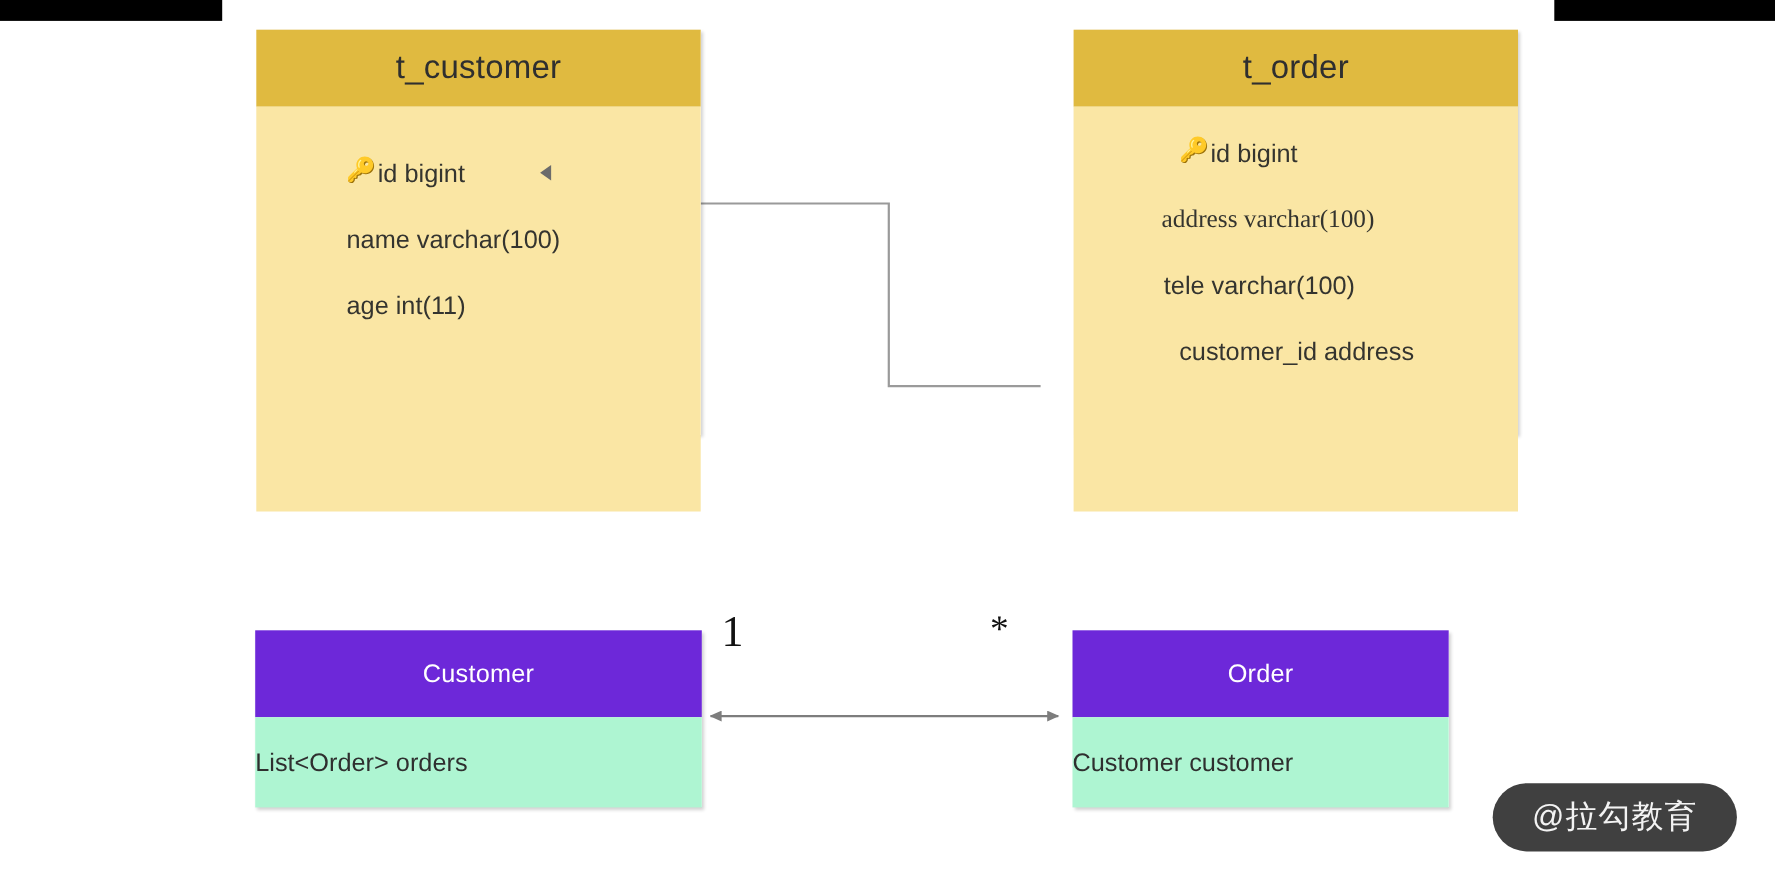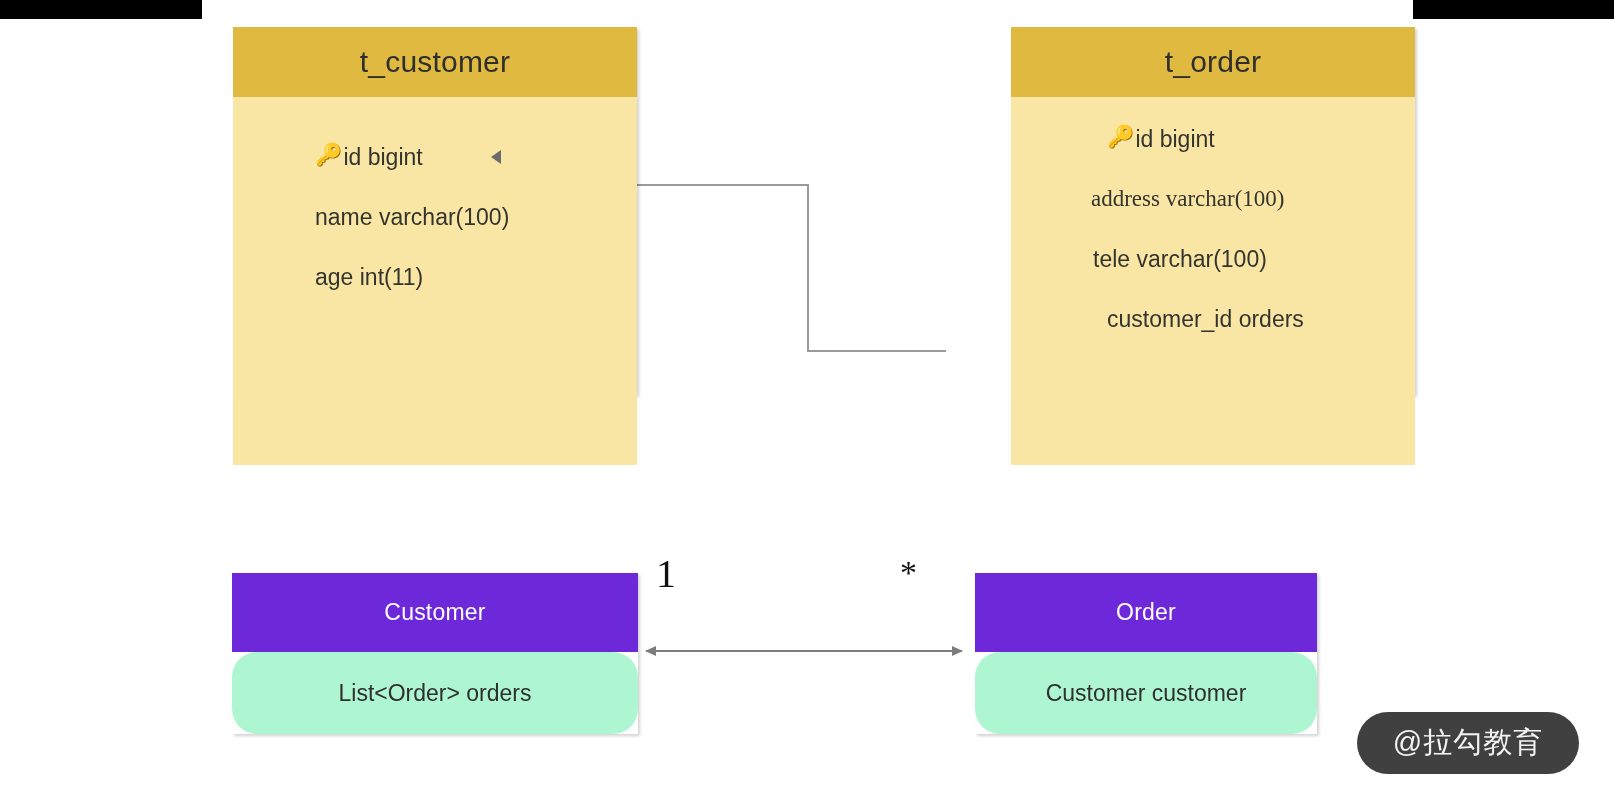--- a/index.html
+++ b/index.html
@@ -95,22 +95,21 @@
   .uml-box .box-header {
     height: 79px;
     background: #6d28d9;
     color: #ffffff;
     font-size: 23px;
   }
   .uml-box .box-body {
     background: #AEF5D2;
     display: flex;
     align-items: center;
-    justify-content: center;
-    border-radius: 25px;
+    justify-content: flex-start;
   }
   .uml-attr {
     font-size: 23px;
     color: #2f2f2f;
     white-space: nowrap;
   }
 
   
   svg.overlay {
     position: absolute;
@@ -181,35 +180,35 @@
       </div>
       <div class="er-row">
         <span>name varchar(100)</span>
       </div>
       <div class="er-row">
         <span>age int(11)</span>
       </div>
     </div>
   </div>
 
-  <div class="box er-box" style="left:1011px; top:27px; width:404px; height:368px;">
+  <div class="box er-box" style="left:976px; top:27px; width:404px; height:368px;">
     <div class="box-header">t_order</div>
     <div class="box-body" style="padding-top:12px;">
       <div class="er-row first" style="padding-left:96px;">
         <span class="key-icon">🔑</span>
         <span>id bigint</span>
       </div>
       <div class="er-row" style="padding-left:80px;font-family:Liberation Serif, serif;">
         <span>address varchar(100)</span>
       </div>
       <div class="er-row" style="">
         <span>tele varchar(100)</span>
       </div>
       <div class="er-row" style="padding-left:96px;">
-        <span>customer_id orders</span>
+        <span>customer_id address</span>
       </div>
     </div>
   </div>
 
   <div class="box uml-box" style="left:232px; top:573px; width:406px; height:161px;">
     <div class="box-header">Customer</div>
     <div class="box-body" style="height:82px;">
       <span class="uml-attr">List&lt;Order&gt; orders</span>
     </div>
   </div>

